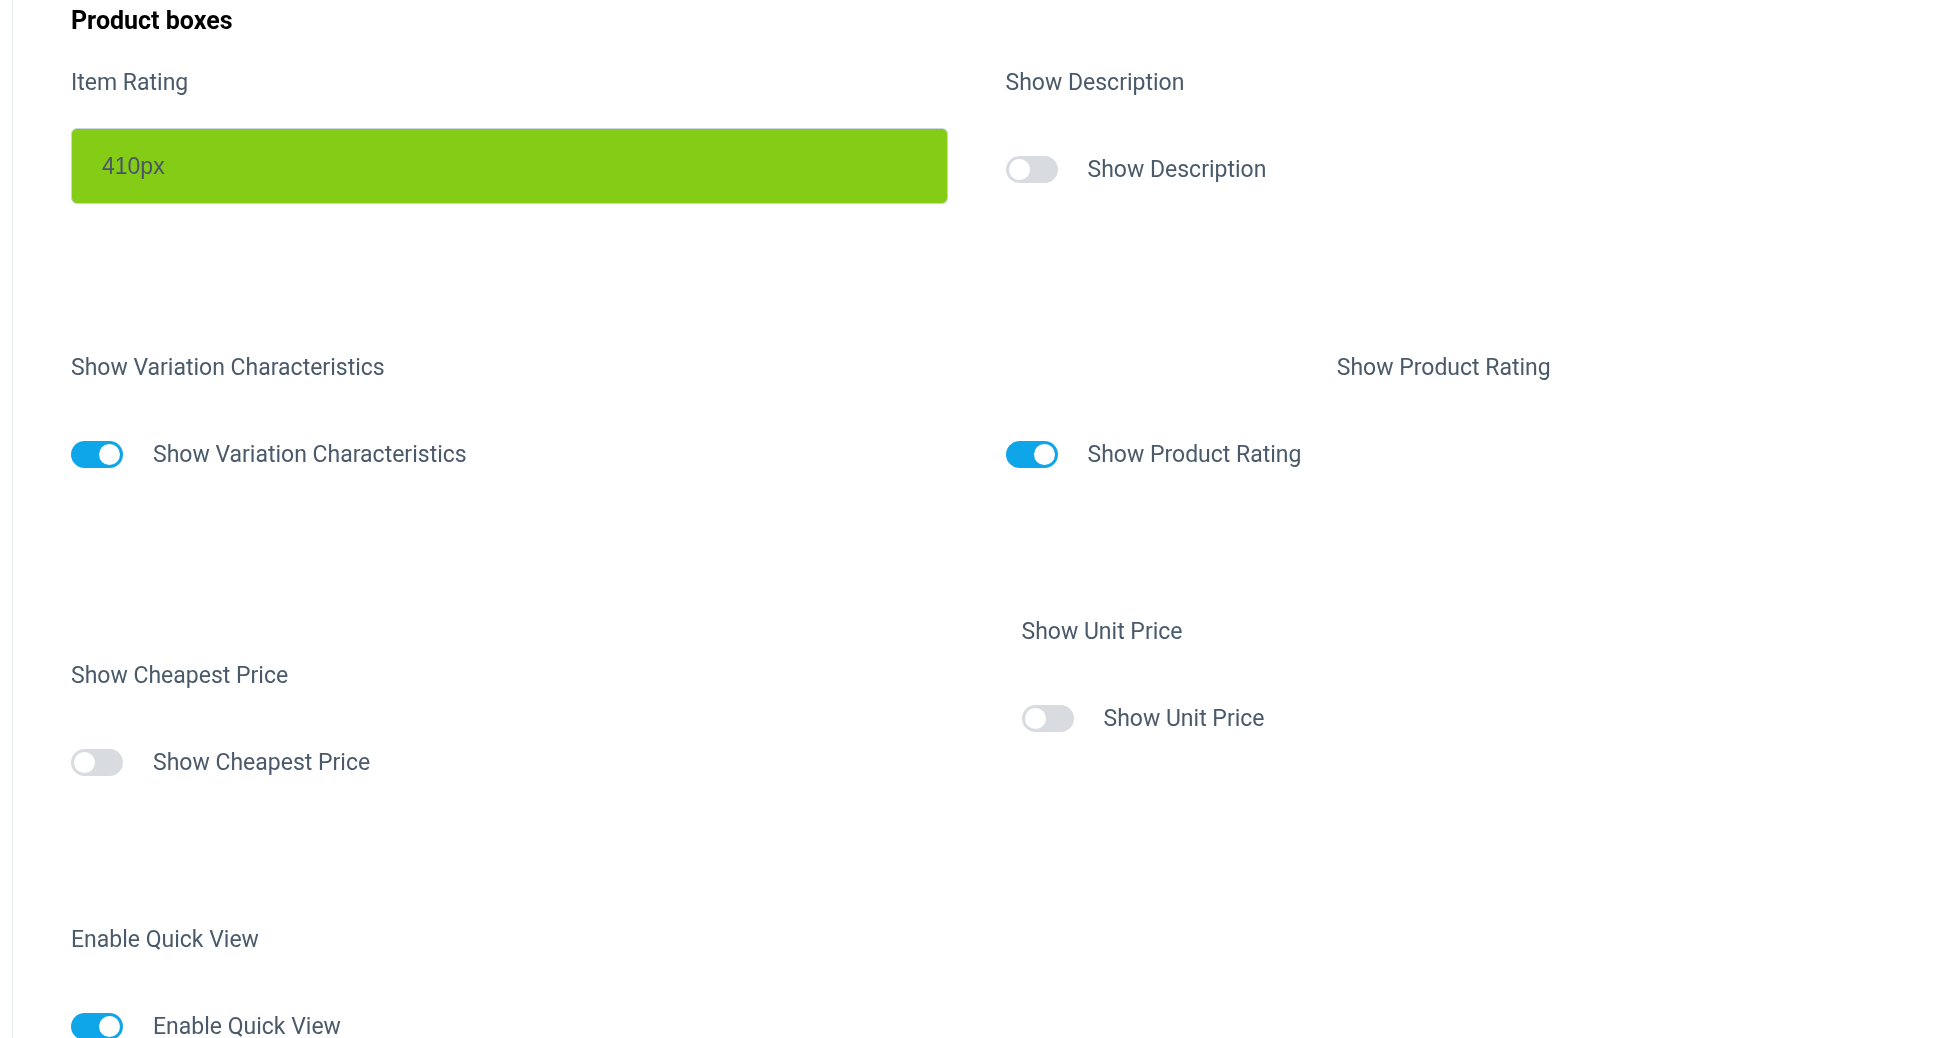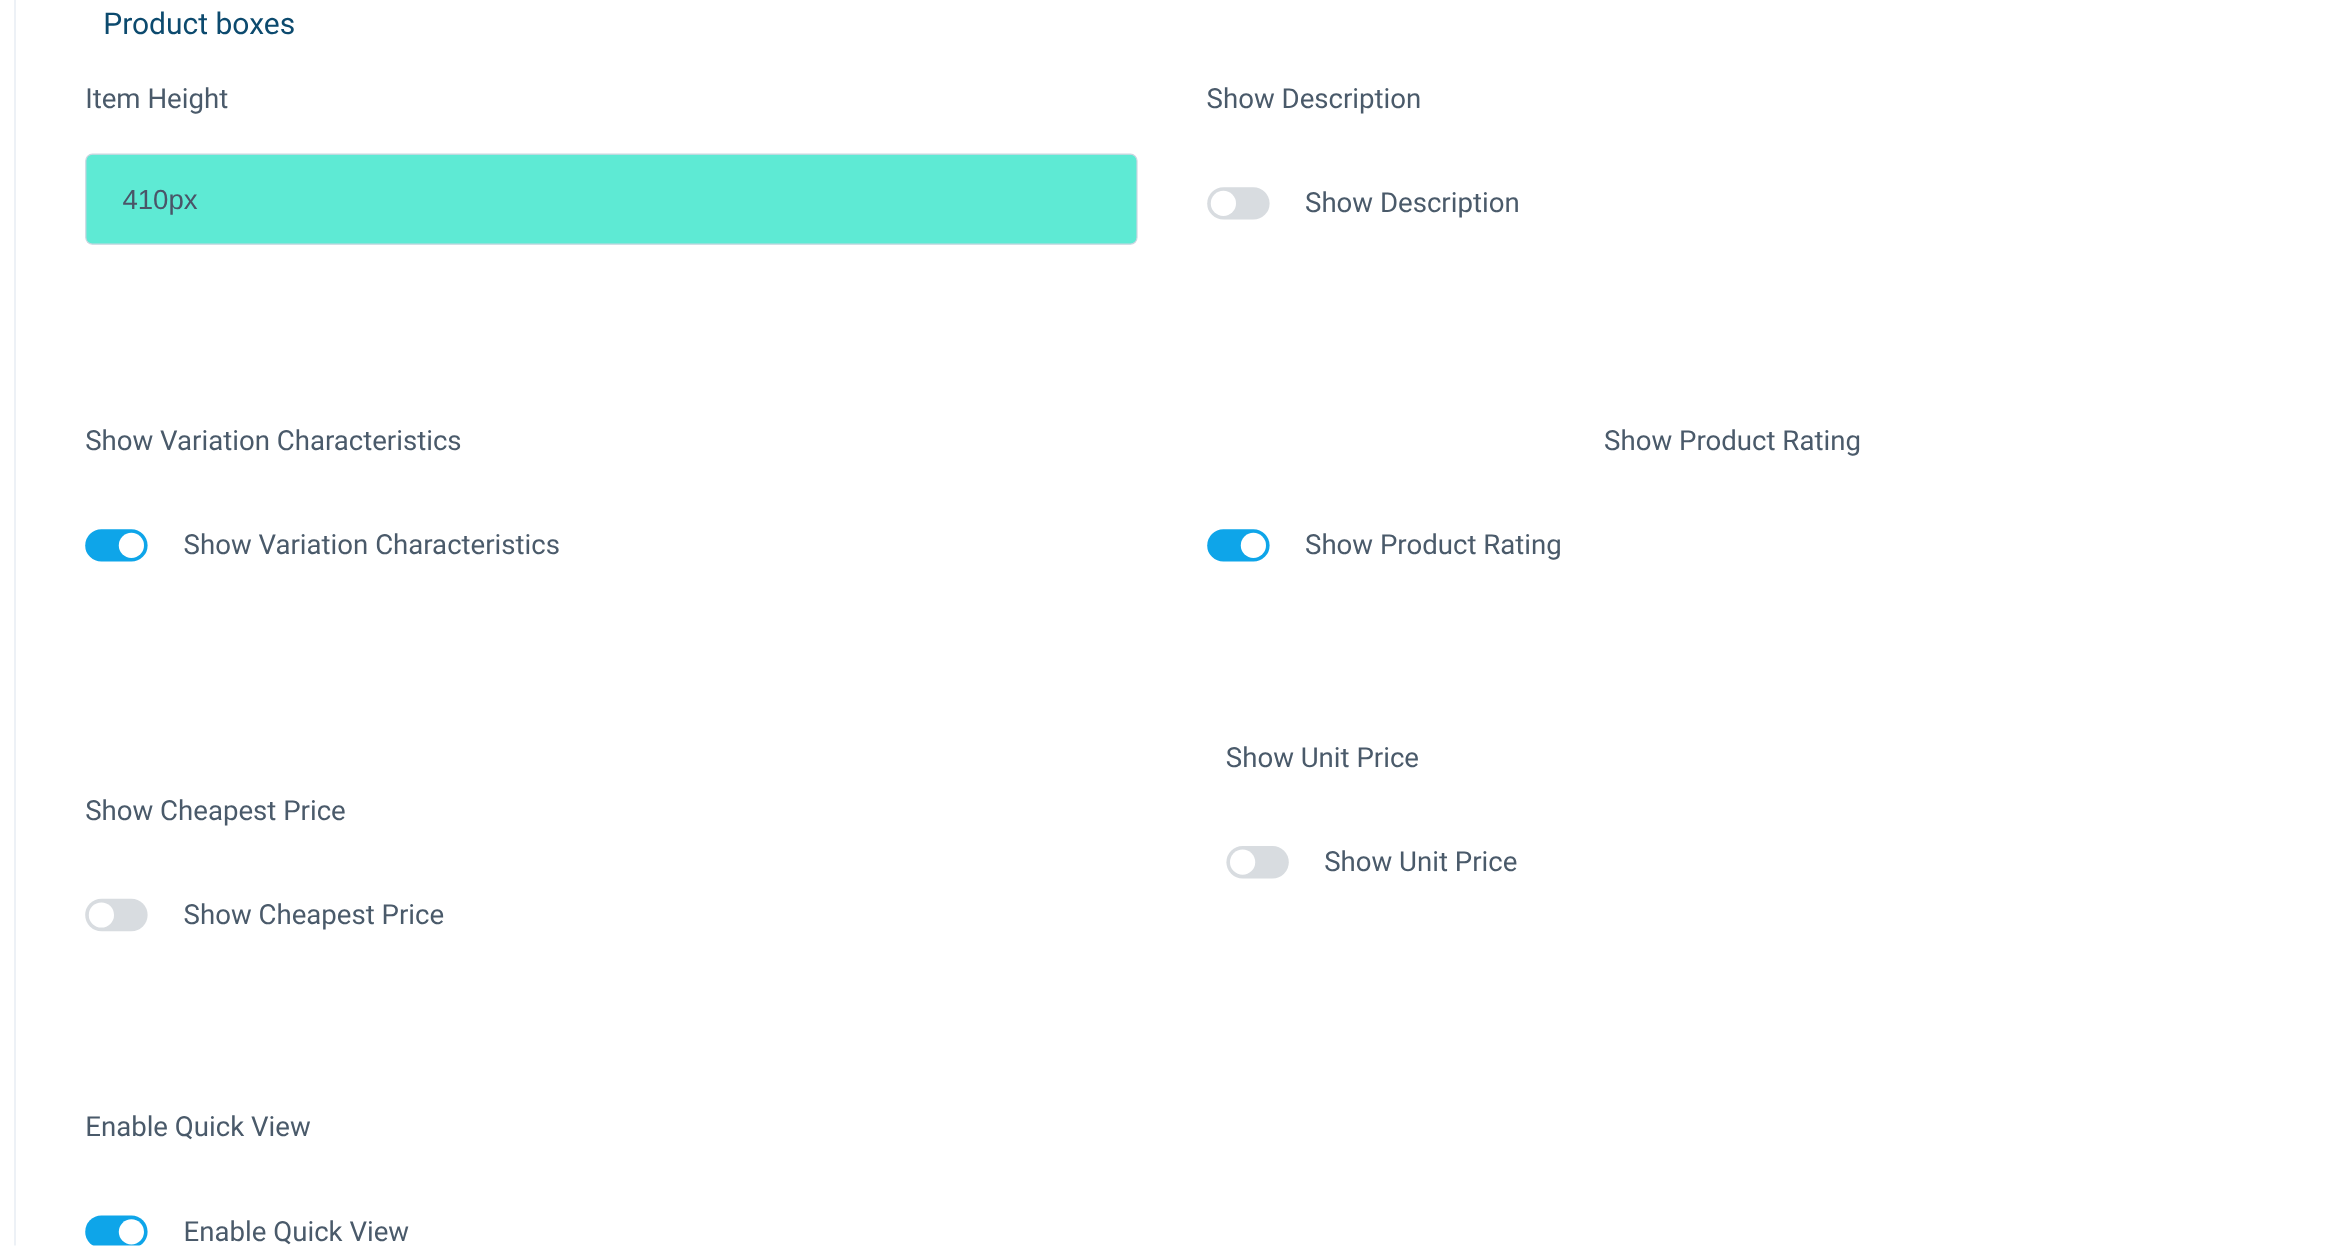--- a/index.html
+++ b/index.html
@@ -19,25 +19,24 @@
       background: #fff;
       border-left: 1px solid #e2e8f0;
       min-height: 1038px;
       margin-left: 12px;
       padding-left: 58px;
       padding-right: 58px;
       padding-top: 4px;
     }
     .section-title {
       font-size: 25px;
-      font-weight: 400;
-      color: #0c4a6e;
+      font-weight: 700;
+      color: #000000;
       margin-bottom: 34px;
       margin-top: 2px;
-      margin-left: 15px;
     }
     .settings-grid {
       display: grid;
       grid-template-columns: 1fr 1fr;
       column-gap: 58px;
     }
     .field-group {
       margin-bottom: 150px;
     }
     .field-group.with-input {
@@ -52,21 +51,21 @@
     }
     .text-input {
       width: 100%;
       max-width: 878px;
       height: 76px;
       padding: 0 30px;
       font-size: 23px;
       color: #4a5568;
       border: 1px solid #cbd5e0;
       border-radius: 6px;
-      background: #5eead4;
+      background: #84cc16;
       outline: none;
     }
     .toggle-row {
       display: flex;
       align-items: center;
       gap: 30px;
       margin-top: 60px;
     }
     .toggle-row.first-row-right {
       margin-top: 60px;
@@ -140,21 +139,21 @@
   </style>
 </head>
 <body>
 
 <div class="panel">
   <h2 class="section-title">Product boxes</h2>
 
   <div class="settings-grid">
 
     <div class="field-group with-input row-1-left">
-      <label class="field-label">Item Height</label>
+      <label class="field-label">Item Rating</label>
       <input type="text" class="text-input" value="410px" style="">
     </div>
 
     <div class="field-group row-1-right">
       <label class="field-label">Show Description</label>
       <div class="toggle-row first-row-right">
         <div class="toggle-switch off">
           <div class="toggle-knob"></div>
         </div>
         <span class="toggle-label">Show Description</span>

